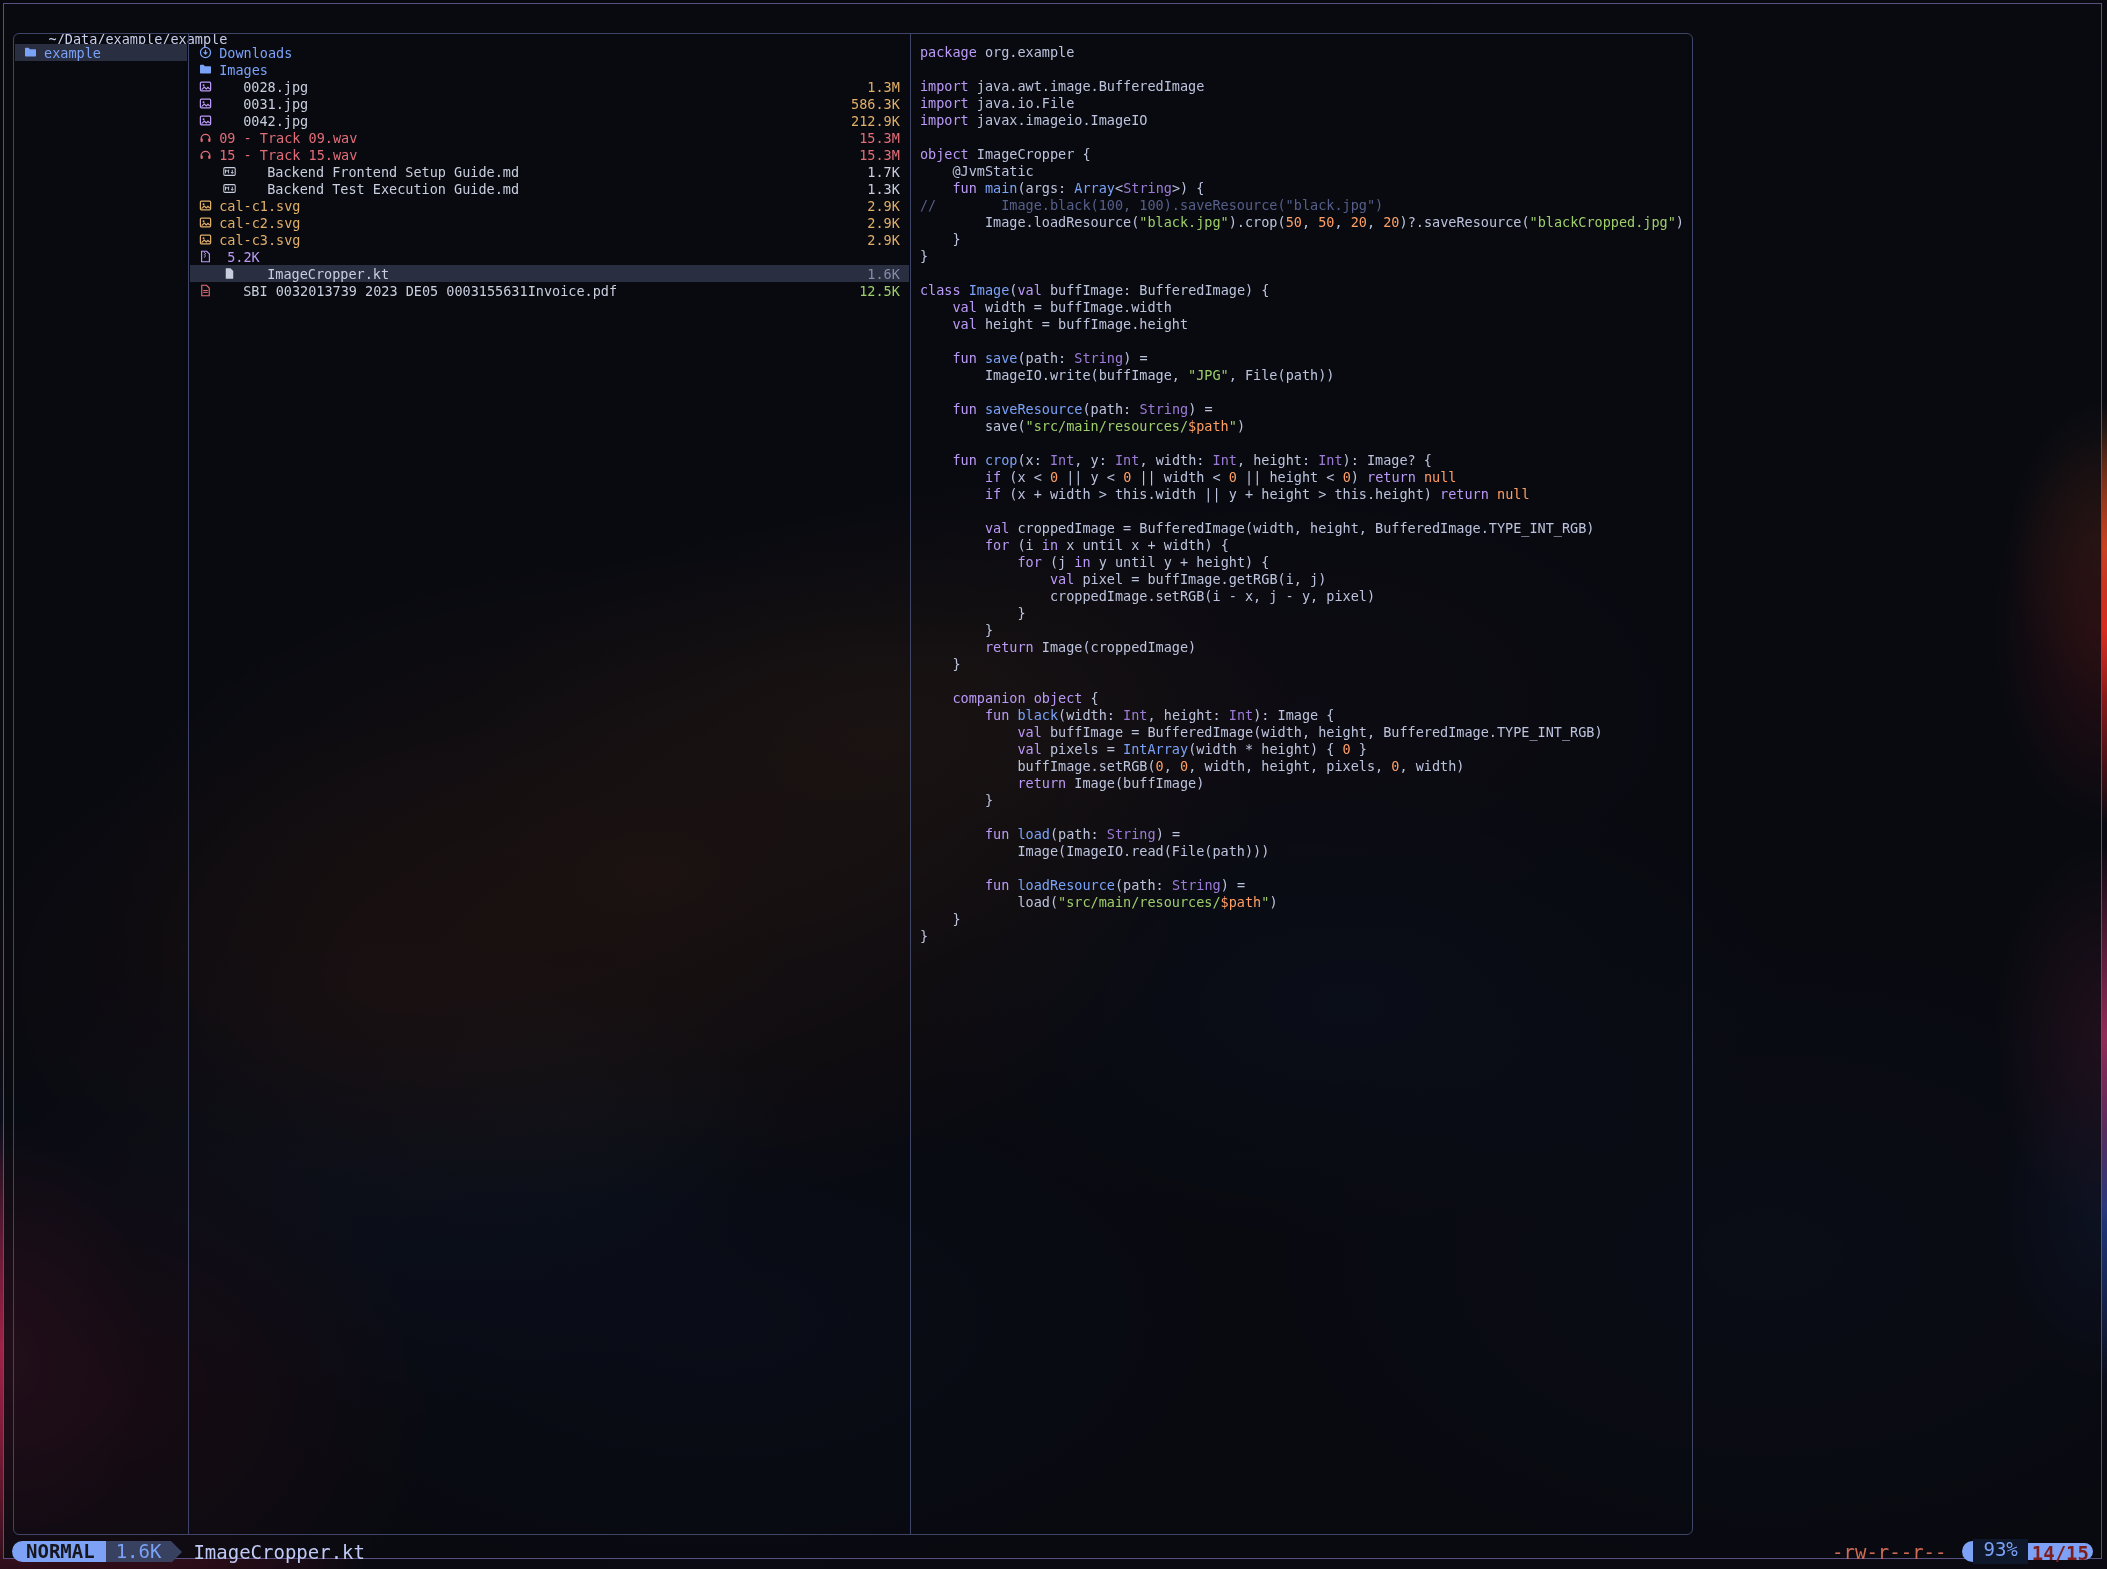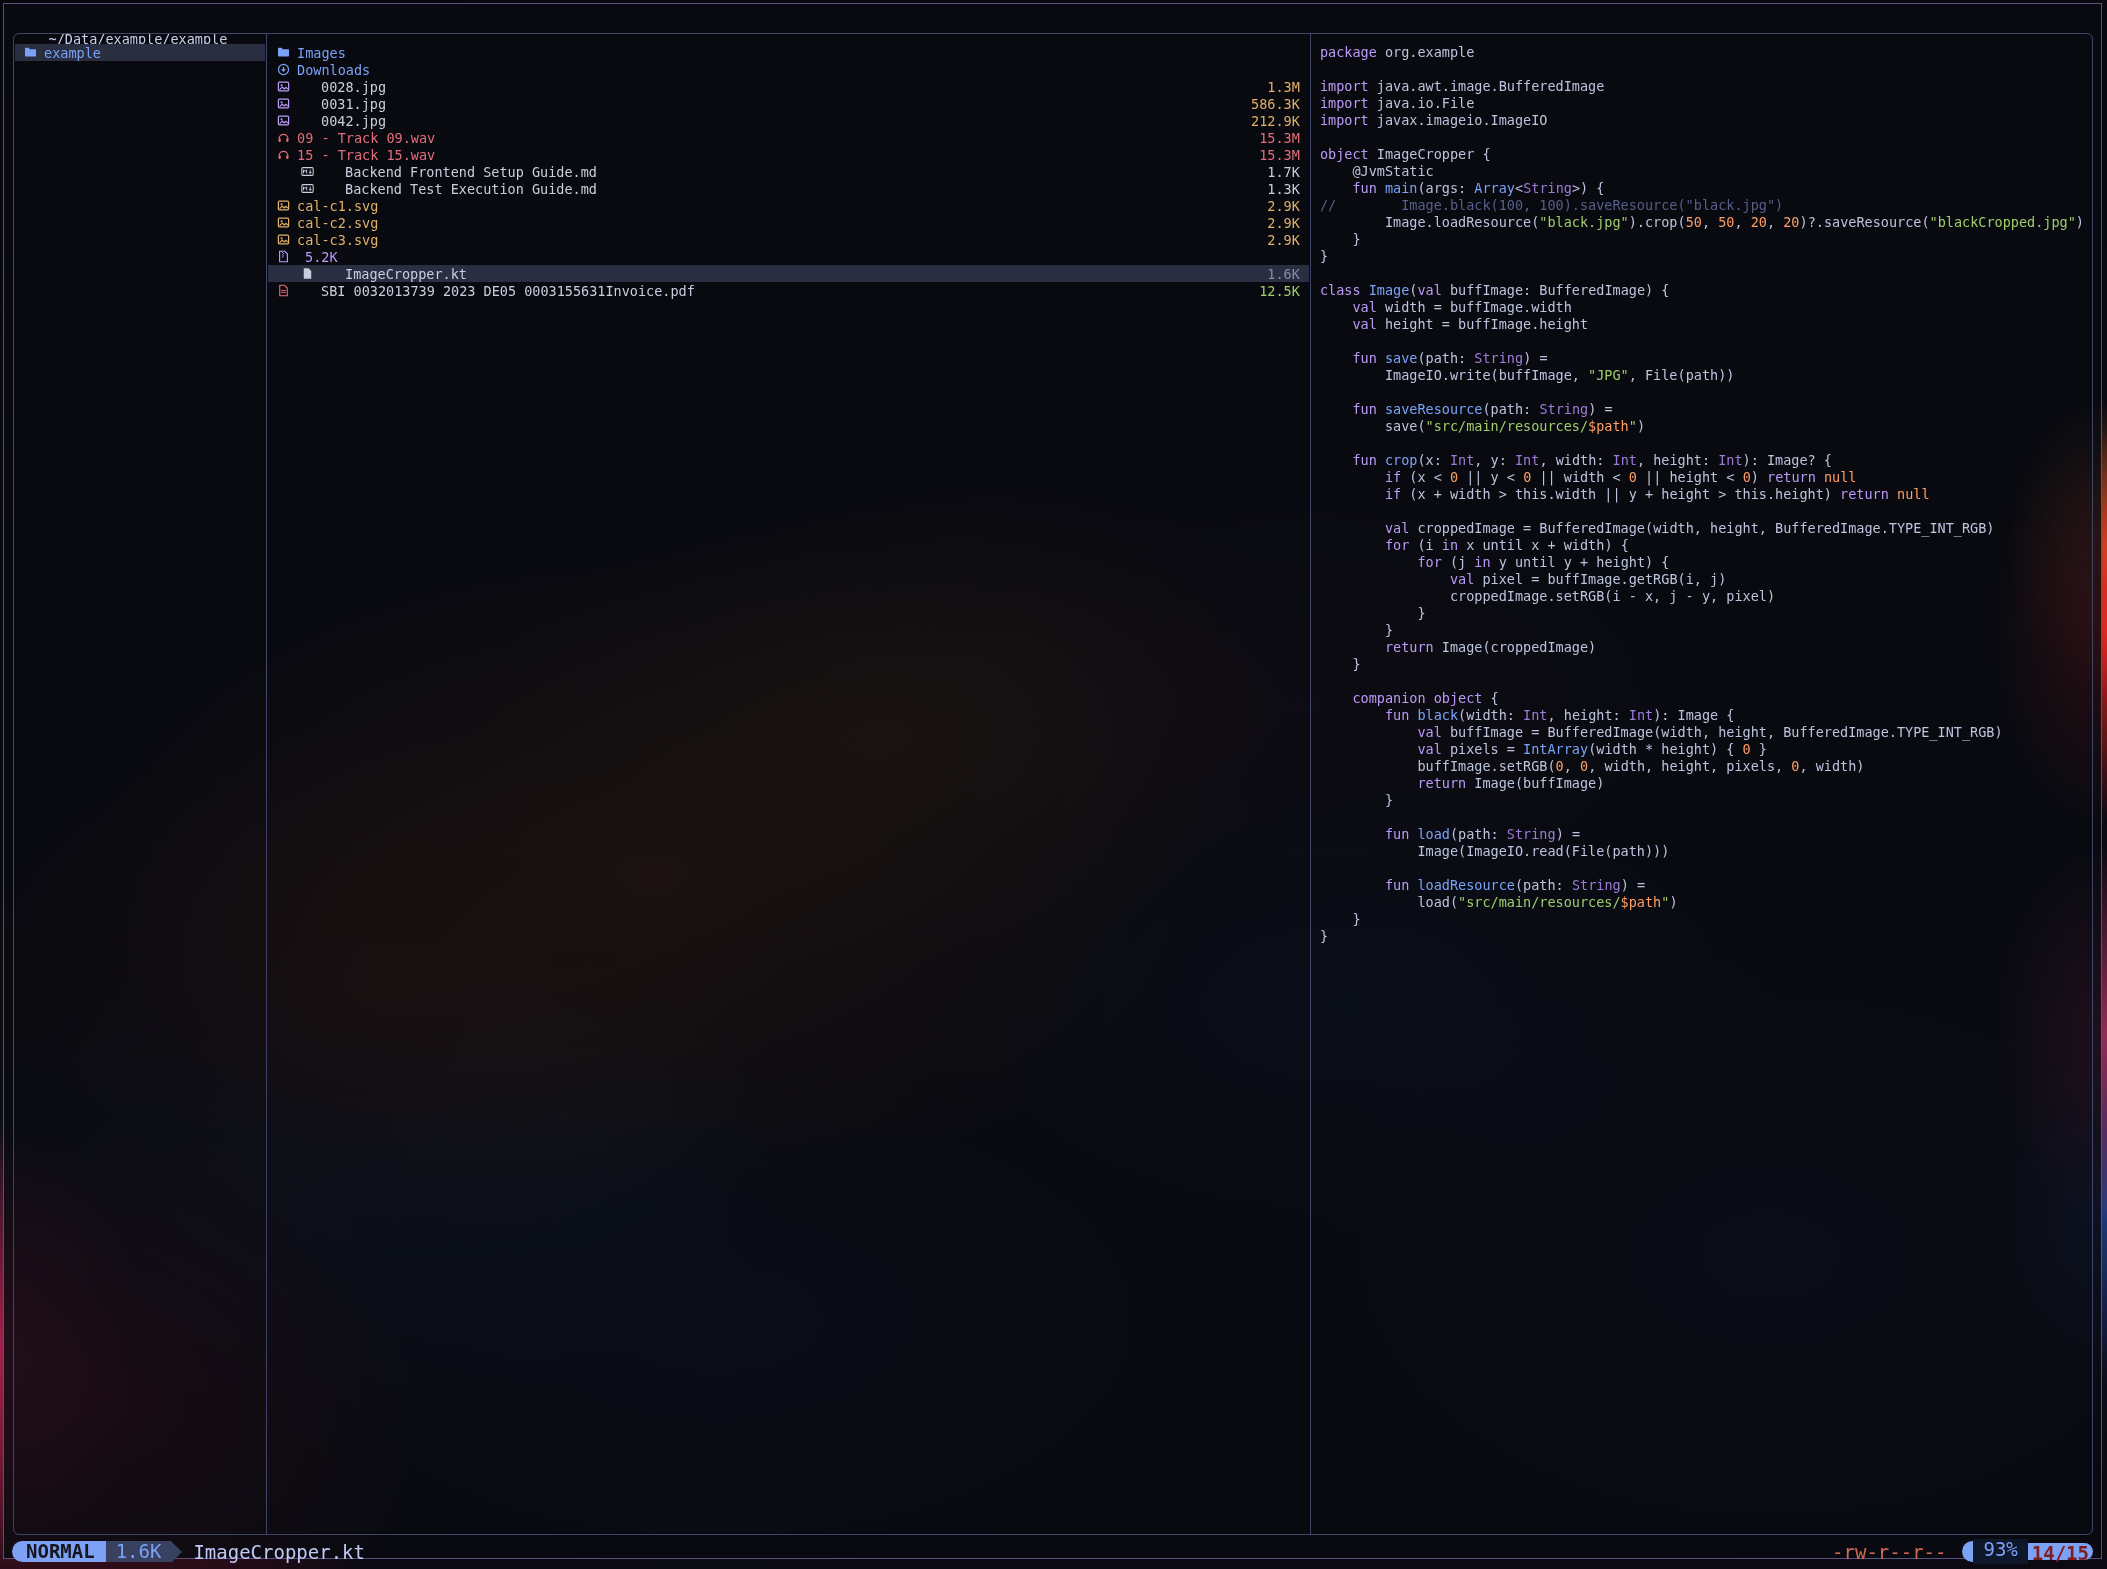--- a/index.html
+++ b/index.html
@@ -37,21 +37,21 @@
   .terminal {
     position:absolute; left:3px; top:3px; width:2099px; height:1556px;
     border:1px solid #5a5080;
     background:rgba(10,11,17,0.84);
   }
   .pathbar {
     position:absolute; left:12px; top:5px; height:20px; line-height:20px;
     color:#c7cfeb; white-space:pre;
   }
   .panes {
-    position:absolute; left:9px; top:29px; width:2080px; height:1502px;
+    position:absolute; left:9px; top:29px; width:1680px; height:1502px;
     border:1px solid #3e4566; border-radius:6px;
     display:flex; overflow:hidden;
   }
   .pane { padding-top:10px; position:relative; }
   .pane-parent  { width:254px;  border-right:1px solid #3e4566; }
   .pane-current { width:1048px; border-right:1px solid #3e4566; }
   .pane-preview { flex:1; padding:10px 8px 0 9px; }
   
   .file-row {
     display:flex; align-items:center; height:17px;
@@ -126,27 +126,27 @@
   </div>
 
   <div class="panes">
     <div class="pane pane-parent" id="pane-parent">
         <div class="file-row selected"><span class="fi c-blue"><svg viewBox="0 0 16 16">
               <path fill="currentColor" d="M1.2 3.2c0-.6.5-1 1-1h3.4l1.6 1.7h6.6c.6 0 1 .5 1 1v7c0 .6-.4 1-1 1H2.2c-.5 0-1-.4-1-1z"></path>
             </svg></span><span class="fname c-blue">example</span></div>
       </div>
     <div class="pane pane-current" id="pane-current">
         <div class="file-row"><span class="fi c-blue"><svg viewBox="0 0 16 16">
-              <path fill="currentColor" d="M1.2 3.2c0-.6.5-1 1-1h3.4l1.6 1.7h6.6c.6 0 1 .5 1 1v7c0 .6-.4 1-1 1H2.2c-.5 0-1-.4-1-1z"></path>
-            </svg></span><span class="fname c-blue">Images</span><span class="fsize c-default"></span></div>
-        <div class="file-row"><span class="fi c-blue"><svg viewBox="0 0 16 16">
               <circle cx="8" cy="8" r="6.2" fill="none" stroke="currentColor" stroke-width="1.5"></circle>
               <path d="M8 4.6v5" stroke="currentColor" stroke-width="1.5" fill="none"></path>
               <path d="M5.7 7.6 8 10l2.3-2.4" stroke="currentColor" stroke-width="1.5" fill="none"></path>
             </svg></span><span class="fname c-blue">Downloads</span><span class="fsize c-default"></span></div>
+        <div class="file-row"><span class="fi c-blue"><svg viewBox="0 0 16 16">
+              <path fill="currentColor" d="M1.2 3.2c0-.6.5-1 1-1h3.4l1.6 1.7h6.6c.6 0 1 .5 1 1v7c0 .6-.4 1-1 1H2.2c-.5 0-1-.4-1-1z"></path>
+            </svg></span><span class="fname c-blue">Images</span><span class="fsize c-default"></span></div>
         <div class="file-row"><span class="fi c-violet"><svg viewBox="0 0 16 16">
               <rect x="1.7" y="2.7" width="12.6" height="10.6" rx="1.2" fill="none" stroke="currentColor" stroke-width="1.5"></rect>
               <circle cx="5.6" cy="6.4" r="1.2" fill="currentColor"></circle>
               <path d="M3.2 11.8l3.3-3.2 2.4 2.3 2.1-2 2.4 2.4" fill="none" stroke="currentColor" stroke-width="1.4"></path>
             </svg></span><span class="fname c-default">0028.jpg</span><span class="fsize c-yellow">1.3M</span></div>
         <div class="file-row"><span class="fi c-violet"><svg viewBox="0 0 16 16">
               <rect x="1.7" y="2.7" width="12.6" height="10.6" rx="1.2" fill="none" stroke="currentColor" stroke-width="1.5"></rect>
               <circle cx="5.6" cy="6.4" r="1.2" fill="currentColor"></circle>
               <path d="M3.2 11.8l3.3-3.2 2.4 2.3 2.1-2 2.4 2.4" fill="none" stroke="currentColor" stroke-width="1.4"></path>
             </svg></span><span class="fname c-default">0031.jpg</span><span class="fsize c-yellow">586.3K</span></div>

